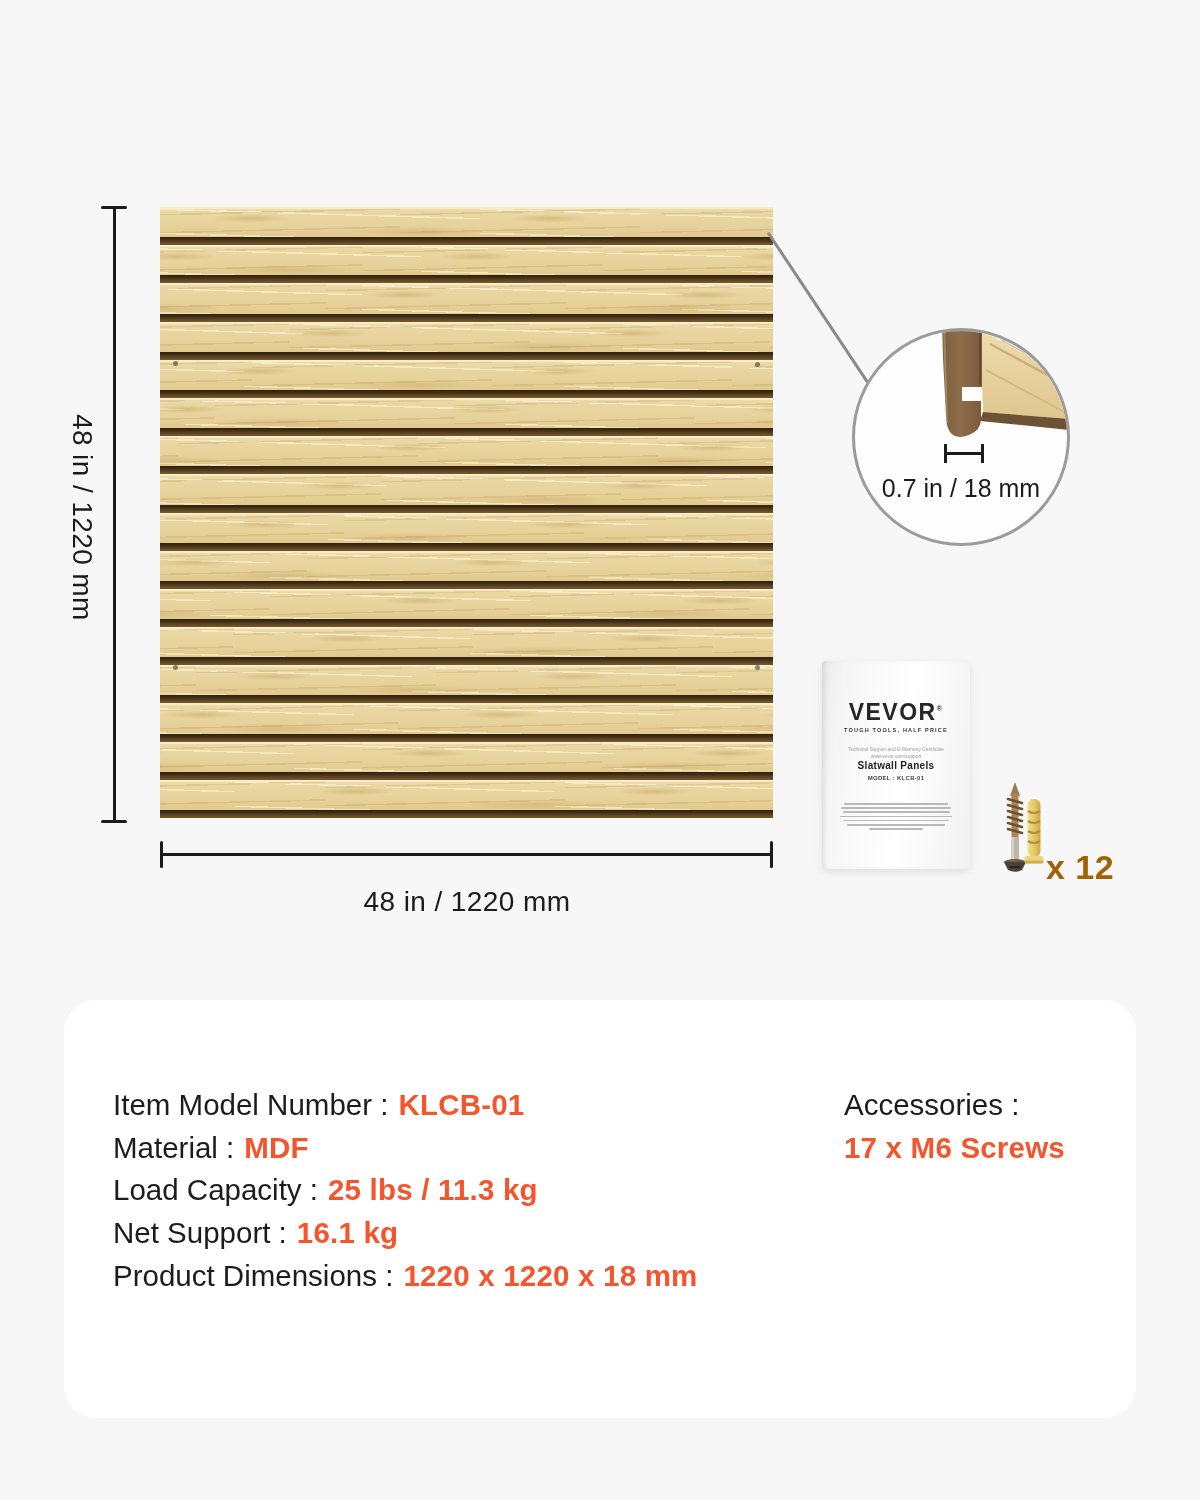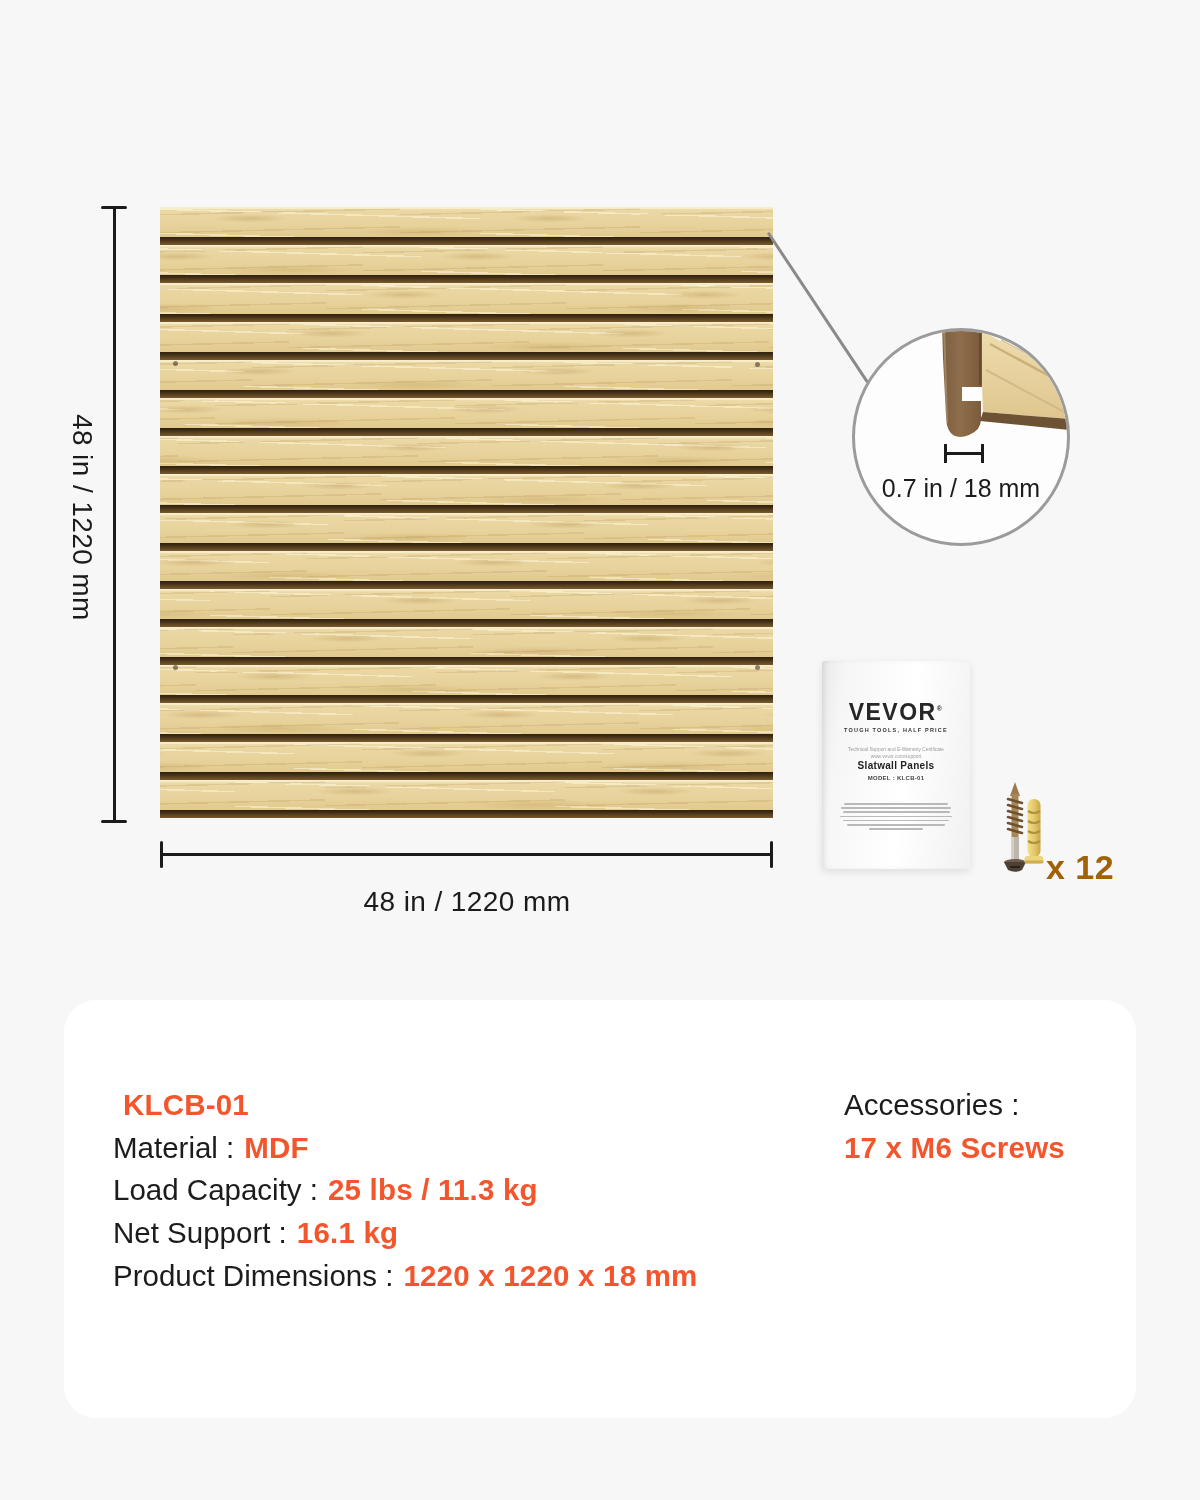--- a/index.html
+++ b/index.html
@@ -204,20 +204,21 @@
     <rect x="5.5" y="2" width="13" height="58" rx="6" fill="url(#anch)"></rect>
     <path d="M6,14 Q12,18 18,14 M6,24 Q12,28 18,24 M6,34 Q12,38 18,34 M6,44 Q12,48 18,44" stroke="#b2913c" stroke-width="2.2" fill="none"></path>
     <rect x="2.5" y="59" width="19" height="7.5" rx="3" fill="#eed47c"></rect>
     <rect x="2.5" y="63.5" width="19" height="3" rx="1.5" fill="#cfae52"></rect>
   </svg>
   <div class="qty-label">x 12</div>
 
   <div class="spec-card">
     <div class="specs-left">
       <div class="spec-row">
+          <span class="spec-label">Item Model Number :</span>
           <span class="spec-value">KLCB-01</span>
         </div>
       <div class="spec-row">
           <span class="spec-label">Material :</span>
           <span class="spec-value">MDF</span>
         </div>
       <div class="spec-row">
           <span class="spec-label">Load Capacity :</span>
           <span class="spec-value">25 lbs / 11.3 kg</span>
         </div>

